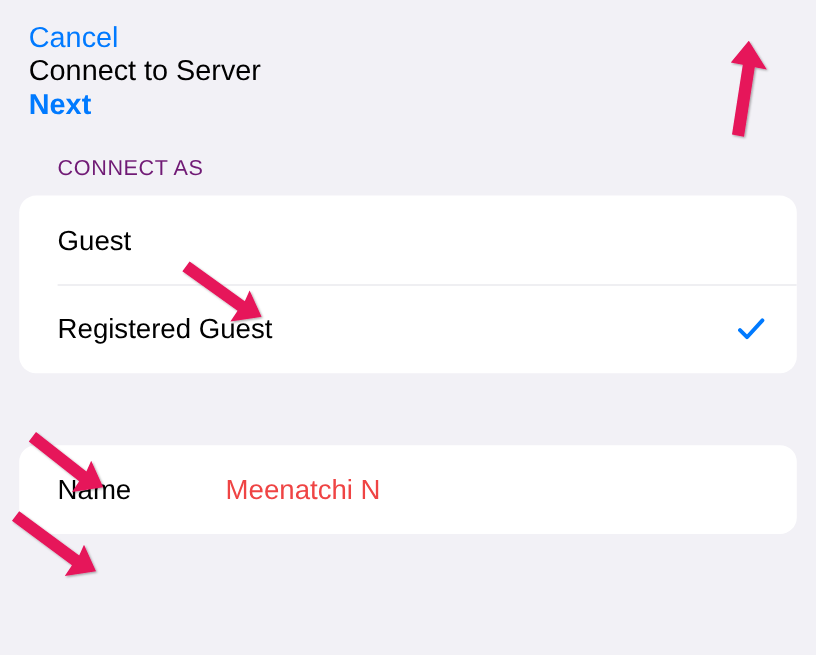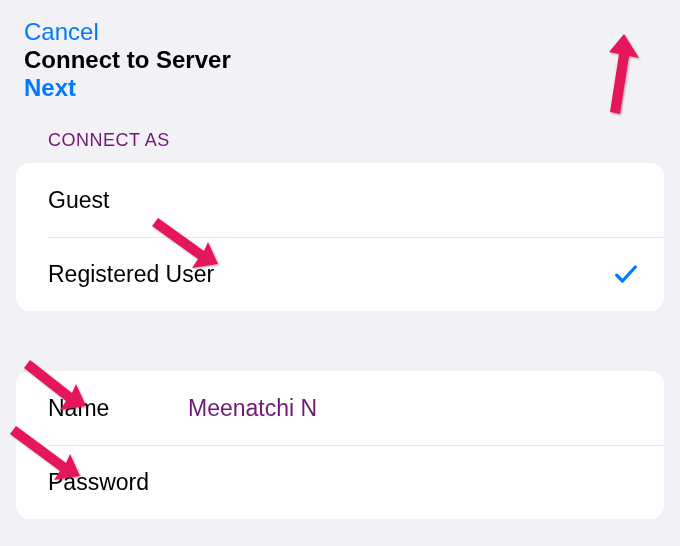--- a/index.html
+++ b/index.html
@@ -29,21 +29,21 @@
       background: none;
       border: none;
       cursor: pointer;
       font-weight: 400;
     }
     .nav-button.bold {
       font-weight: 700;
     }
     .nav-title {
       font-size: 24px;
-      font-weight: 700;
+      font-weight: 400;
       color: #000;
     }
     .section-header {
       font-size: 18px;
       color: #701a75;
       letter-spacing: 0.5px;
       padding: 0 0 12px 48px;
       margin-top: 70px;
     }
     .group {
@@ -72,21 +72,21 @@
       top: 0;
       height: 1px;
       background: #e5e5ea;
     }
     .row-label {
       min-width: 140px;
     }
     .row-value {
       flex: 1;
       font-size: 23px;
-      color: #701a75;
+      color: #ef4444;
       border: none;
       background: transparent;
       outline: none;
       font-family: inherit;
     }
     .checkmark {
       margin-left: auto;
       width: 28px;
       height: 28px;
     }
@@ -117,37 +117,33 @@
   <button class="nav-button bold">Next</button>
 </div>
 
 <div class="section-header">CONNECT AS</div>
 
 <div class="group">
   <div class="row">
     <span>Guest</span>
   </div>
   <div class="row">
-    <span>Registered User</span>
+    <span>Registered Guest</span>
     <span class="checkmark">
       <svg viewBox="0 0 24 24">
           <polyline points="4 13 9 18 20 6"></polyline>
         </svg>
     </span>
   </div>
 </div>
 
 <div class="group group2">
   <div class="row">
     <span class="row-label">Name</span>
     <input class="row-value" type="text" value="Meenatchi N" style="">
-  </div>
-  <div class="row">
-    <span class="row-label">Password</span>
-    <input class="row-value" type="password" value="" style="">
   </div>
 </div>
 
 <div class="arrow" style="left:582px; top:34px; width:60px; height:83px;">
   <svg viewBox="0 0 60 83">
     <defs>
         <filter id="s1" x="-20%" y="-20%" width="140%" height="140%">
           <feDropShadow dx="1" dy="1" stdDeviation="0.8" flood-opacity="0.35"></feDropShadow>
         </filter>
       </defs>

